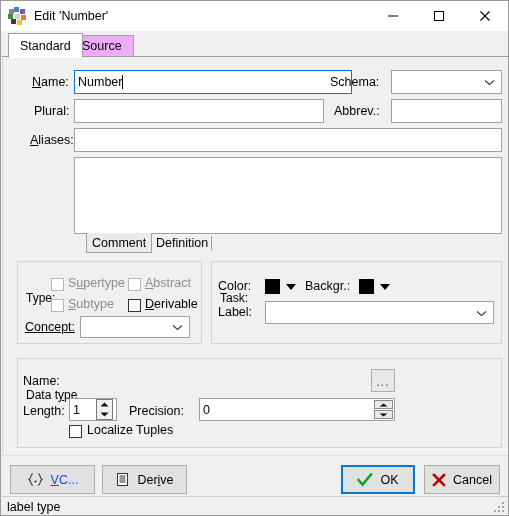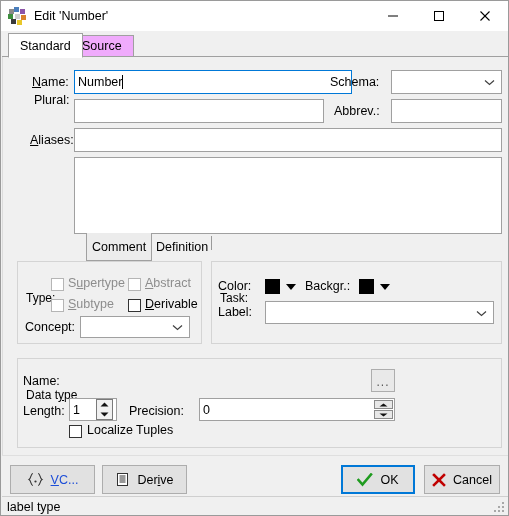--- a/index.html
+++ b/index.html
@@ -161,21 +161,21 @@
     box-sizing: border-box;
     background: #ffffff;
     border: 1px solid #a0a0a0;
   }
 
   
   .subtab {
     position: absolute;
     box-sizing: border-box;
     font-size: 12.5px;
-    height: 28px;
+    height: 20px;
     display: flex;
     align-items: center;
     justify-content: center;
     padding: 0 5px;
   }
   .subtab.active {
     background: #ececec;
     border: 1px solid #a0a0a0;
     border-top: none;
   }
@@ -391,21 +391,21 @@
     <div class="lbl" style="left:327px; top:18px;">Schema:</div>
     <div class="combo" style="left:388px; top:13px; width:111px; height:24px;">
       <span></span>
       <span class="chev">
         <svg width="11" height="7" viewBox="0 0 11 7">
           <polyline points="1,1.5 5.5,5.5 10,1.5" fill="none" stroke="#404040" stroke-width="1.2"></polyline>
         </svg>
       </span>
     </div>
 
-    <div class="lbl" style="left:31px; top:36px;text-align:right;">Plural:</div>
+    <div class="lbl" style="left:31px; top:47px;text-align:right;">Plural:</div>
     <div class="field" style="left:71px; top:42px; width:250px; height:24px;">
       <span></span>
     </div>
 
     <div class="lbl" style="left:331px; top:47px;">Abbrev.:</div>
     <div class="field" style="left:388px; top:42px; width:111px; height:24px;">
       <span></span>
     </div>
 
     <div class="lbl" style="left:27px; top:76px;">
@@ -435,21 +435,21 @@
 
     <div class="cb dis" style="left:125px; top:221px;"></div>
     <div class="lbl dis" style="left:142px; top:219px;"><u>A</u>bstract</div>
 
     <div class="cb dis" style="left:48px; top:242px;"></div>
     <div class="lbl dis" style="left:65px; top:240px;"><u>S</u>ubtype</div>
 
     <div class="cb" style="left:125px; top:242px;"></div>
     <div class="lbl" style="left:142px; top:240px;"><u>D</u>erivable</div>
 
-    <div class="lbl" style="left:22px; top:263px;">Concept:</div>
+    <div class="lbl" style="left:22px; top:263px;text-decoration:underline;">Concept:</div>
     <div class="combo" style="left:77px; top:259px; width:110px; height:22px;">
       <span></span>
       <span class="chev">
         <svg width="11" height="7" viewBox="0 0 11 7">
           <polyline points="1,1.5 5.5,5.5 10,1.5" fill="none" stroke="#404040" stroke-width="1.2"></polyline>
         </svg>
       </span>
     </div>
 
     <div class="group" style="left:208px; top:204px; width:291px; height:83px;"></div>

